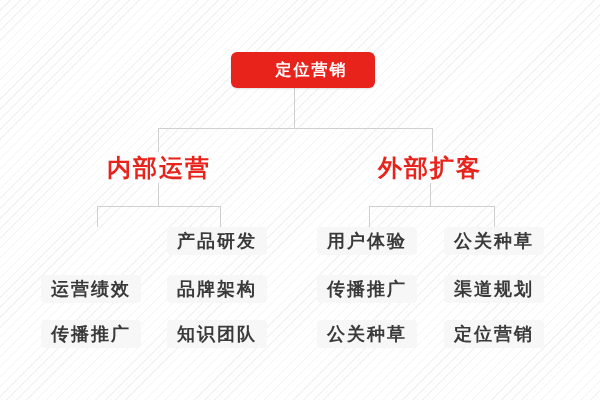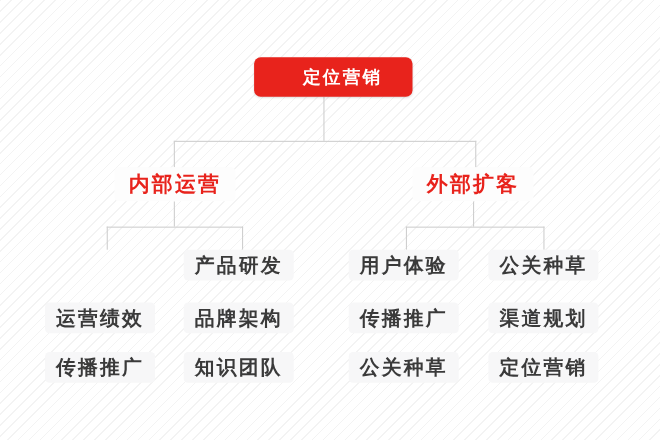--- a/index.html
+++ b/index.html
@@ -35,21 +35,21 @@
     font-size: 16px;
     letter-spacing: 2px;
     box-shadow: 0 1px 2px rgba(0,0,0,0.12);
     padding-left: 17px;
   }
   .branch-node {
     width: 110px; height: 31px;
     background: #fdfdfd;
     border-radius: 4px;
     color: #e8231c;
-    font-size: 19px;
+    font-size: 24px;
     letter-spacing: 2px;
   }
   .branch-left  { left: 104px; top: 152px; }
   .branch-right { left: 375px; top: 152px; }
   .leaf-node {
     width: 100px; height: 28px;
     background: #f7f7f8;
     border-radius: 4px;
     color: #3a3a3a;
     font-size: 18px;

